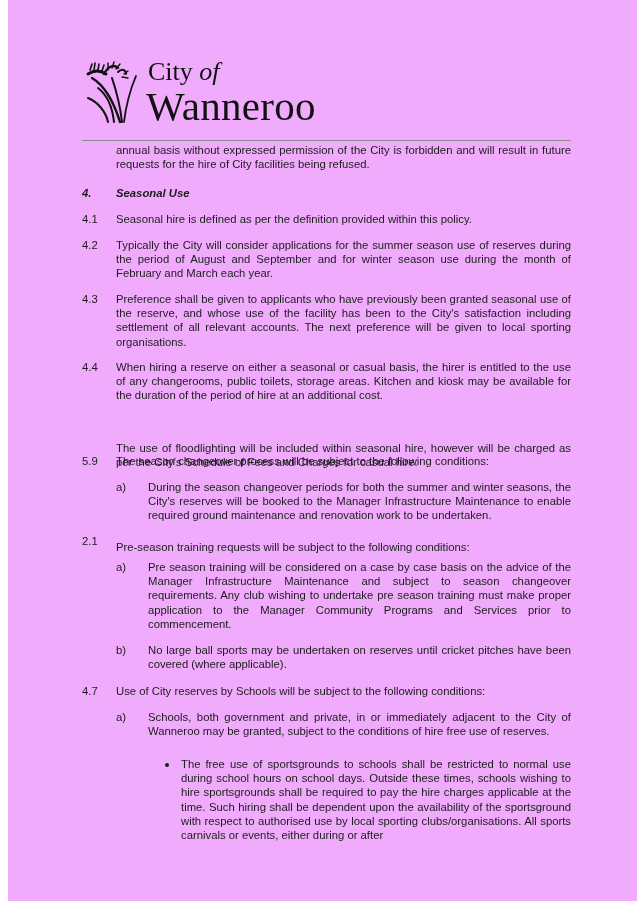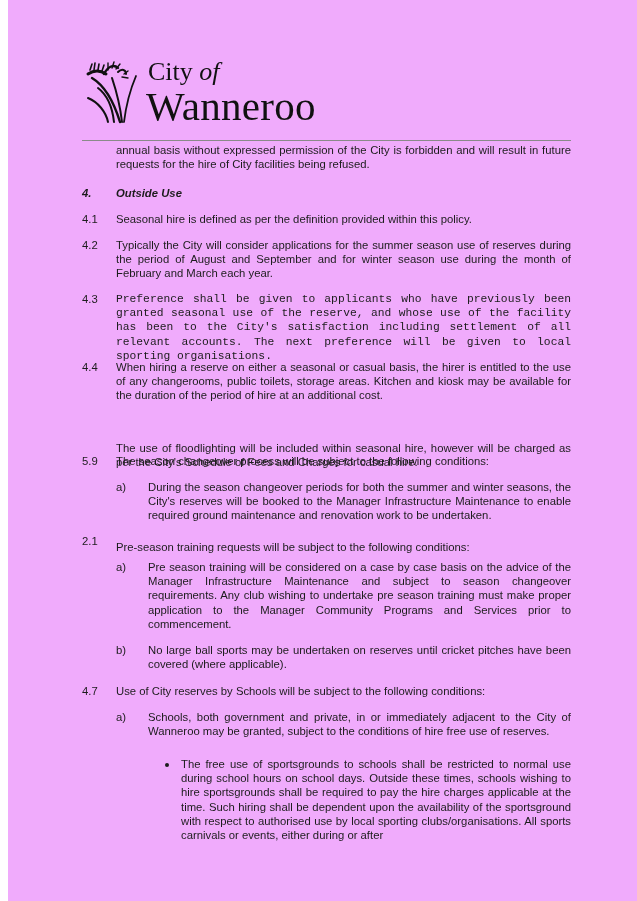--- a/index.html
+++ b/index.html
@@ -49,30 +49,30 @@
   </div>
 
 
   <div class="header-rule"></div>
 
   <div class="body">
 
     <div class="blk" style="left:108px; top:143px; width:455px;">annual basis without expressed permission of the City is forbidden and will result in future requests for the hire of City facilities being refused.</div>
 
     <div class="num heading" style="left:74px; top:186px;">4.</div>
-    <div class="blk noj heading" style="left:108px; top:186px; width:455px;">Outside Use</div>
+    <div class="blk noj heading" style="left:108px; top:186px; width:455px;">Seasonal Use</div>
 
     <div class="num" style="left:74px; top:212px;">4.1</div>
     <div class="blk noj" style="left:108px; top:212px; width:455px;">Seasonal hire is defined as per the definition provided within this policy.</div>
 
     <div class="num" style="left:74px; top:238px;">4.2</div>
     <div class="blk" style="left:108px; top:238px; width:455px;">Typically the City will consider applications for the summer season use of reserves during the period of August and September and for winter season use during the month of February and March each year.</div>
 
     <div class="num" style="left:74px; top:292px;">4.3</div>
-    <div class="blk" style="left:108px; top:292px; width:455px;font-family:Liberation Mono, monospace;">Preference shall be given to applicants who have previously been granted seasonal use of the reserve, and whose use of the facility has been to the City's satisfaction including settlement of all relevant accounts. The next preference will be given to local sporting organisations.</div>
+    <div class="blk" style="left:108px; top:292px; width:455px;">Preference shall be given to applicants who have previously been granted seasonal use of the reserve, and whose use of the facility has been to the City's satisfaction including settlement of all relevant accounts. The next preference will be given to local sporting organisations.</div>
 
     <div class="num" style="left:74px; top:360px;">4.4</div>
     <div class="blk" style="left:108px; top:360px; width:455px;">When hiring a reserve on either a seasonal or casual basis, the hirer is entitled to the use of any changerooms, public toilets, storage areas. Kitchen and kiosk may be available for the duration of the period of hire at an additional cost.</div>
     <div class="blk" style="left:108px; top:413px; width:455px;margin-top:28px;">The use of floodlighting will be included within seasonal hire, however will be charged as per the City's Schedule of Fees and Charges for casual hire.</div>
 
     <div class="num" style="left:74px; top:454px;">5.9</div>
     <div class="blk noj" style="left:108px; top:454px; width:455px;">The season changeover process will be subject to the following conditions:</div>
 
     <div class="num" style="left:108px; top:480px;">a)</div>
     <div class="blk" style="left:140px; top:480px; width:423px;">During the season changeover periods for both the summer and winter seasons, the City's reserves will be booked to the Manager Infrastructure Maintenance to enable required ground maintenance and renovation work to be undertaken.</div>

